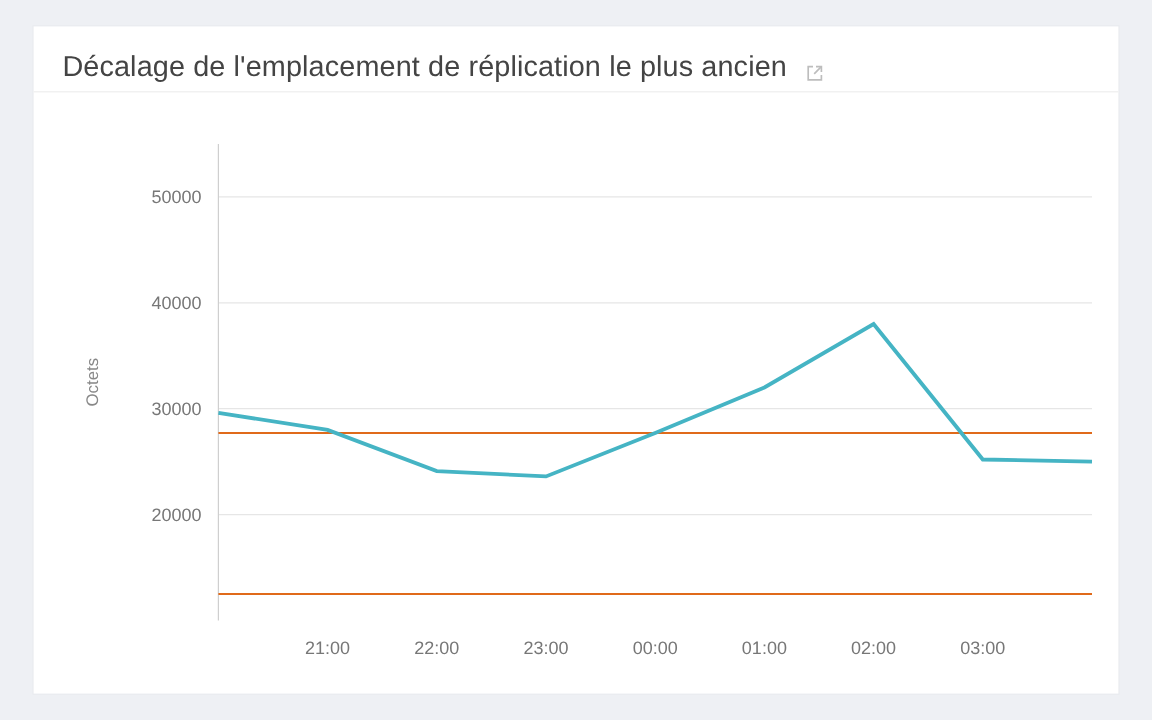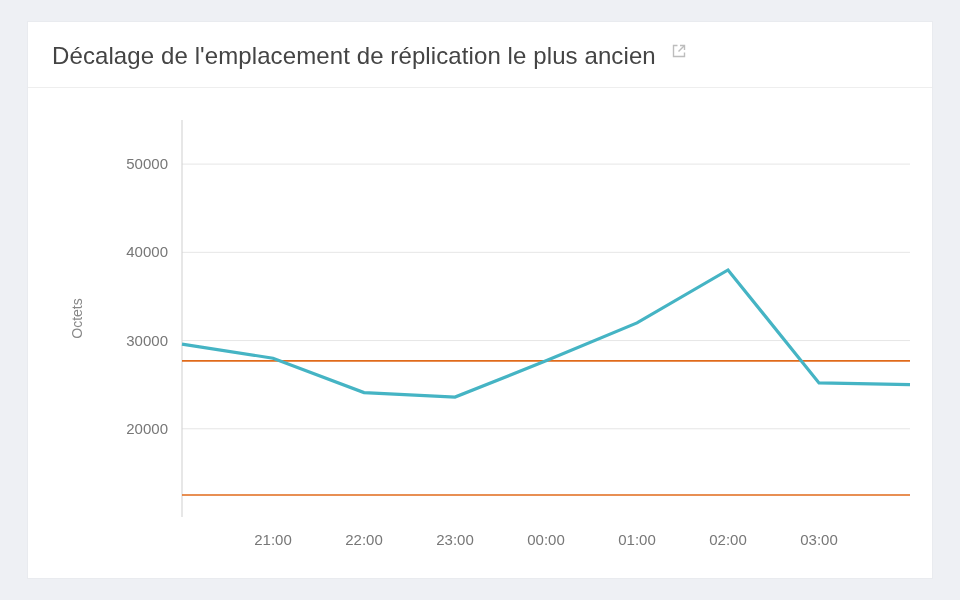--- a/index.html
+++ b/index.html
@@ -15,24 +15,24 @@
   .card {
     position: absolute;
     left: 28px;
     top: 22px;
     width: 904px;
     height: 556px;
     background: #ffffff;
     box-shadow: 0 0 0 1px rgba(0,0,0,0.02);
   }
   .card-header {
-    padding: 20px 24px 17px 24px;
+    padding: 20px 24px 6px 24px;
     border-bottom: 1px solid #eeeeee;
     display: flex;
-    align-items: flex-start;
+    align-items: flex-end;
     gap: 14px;
   }
   .card-title {
     font-size: 24px;
     font-weight: 400;
     color: #444;
     letter-spacing: 0.1px;
   }
   .popout {
     width: 18px;

